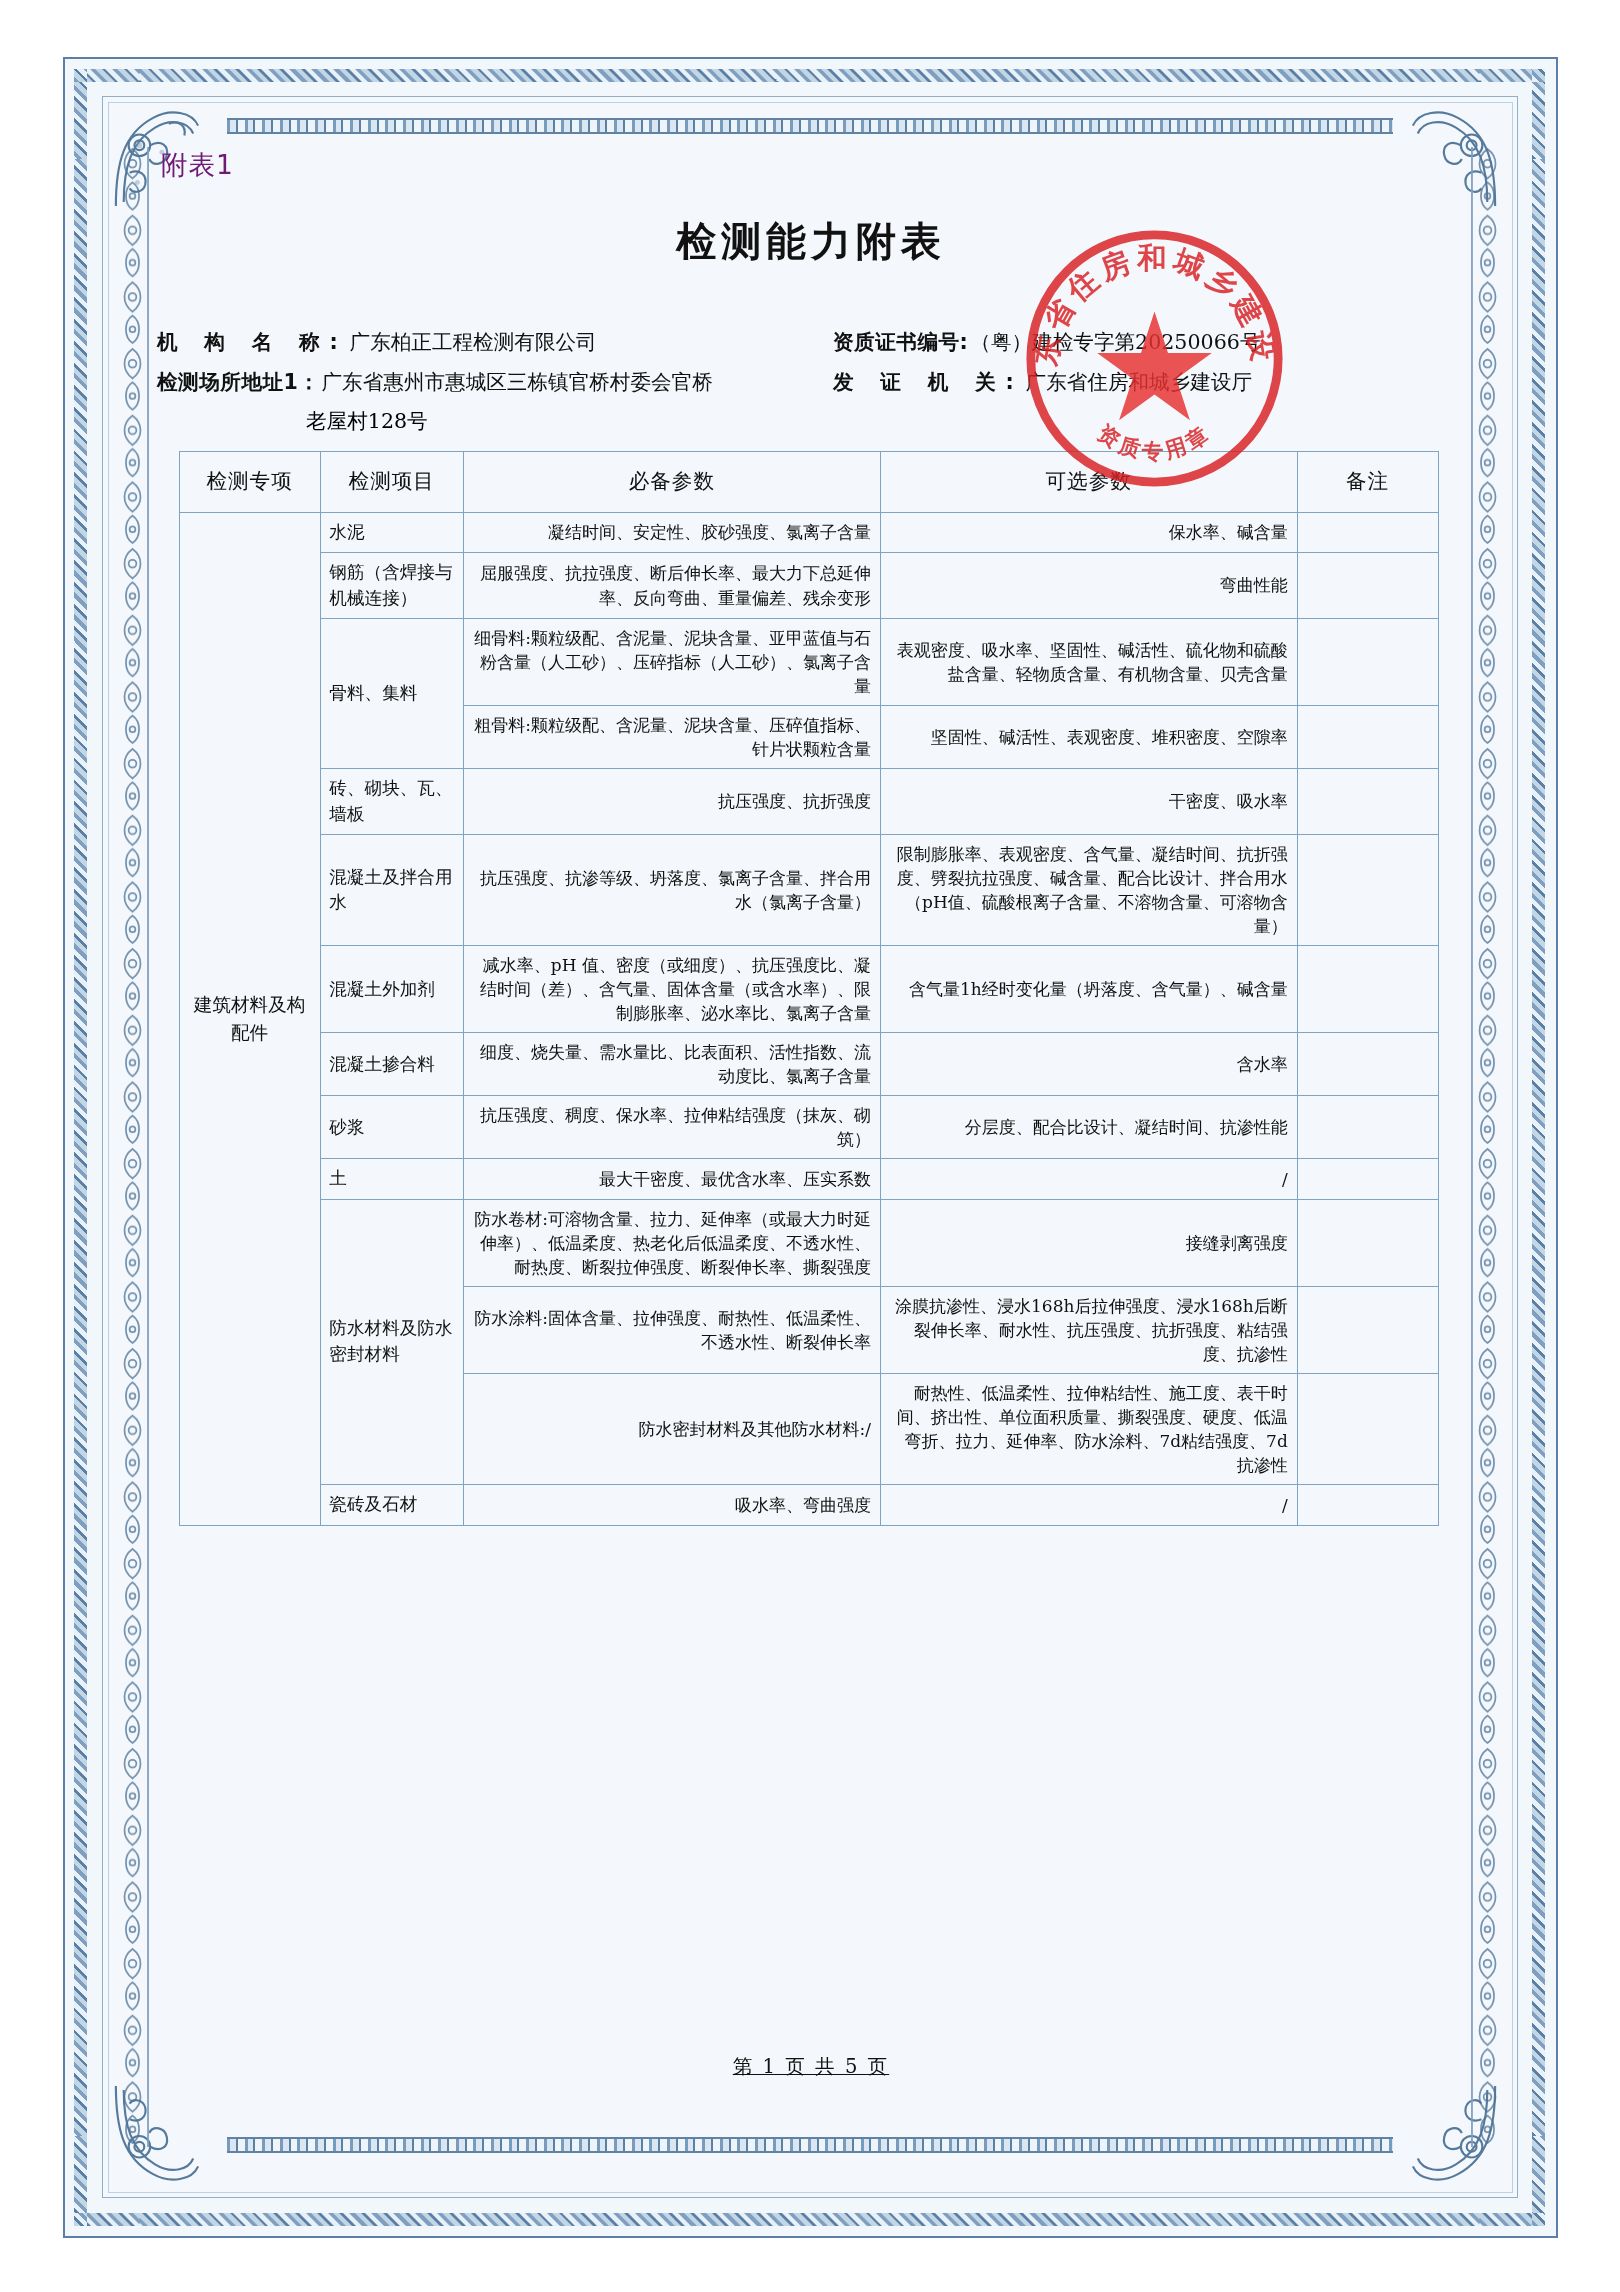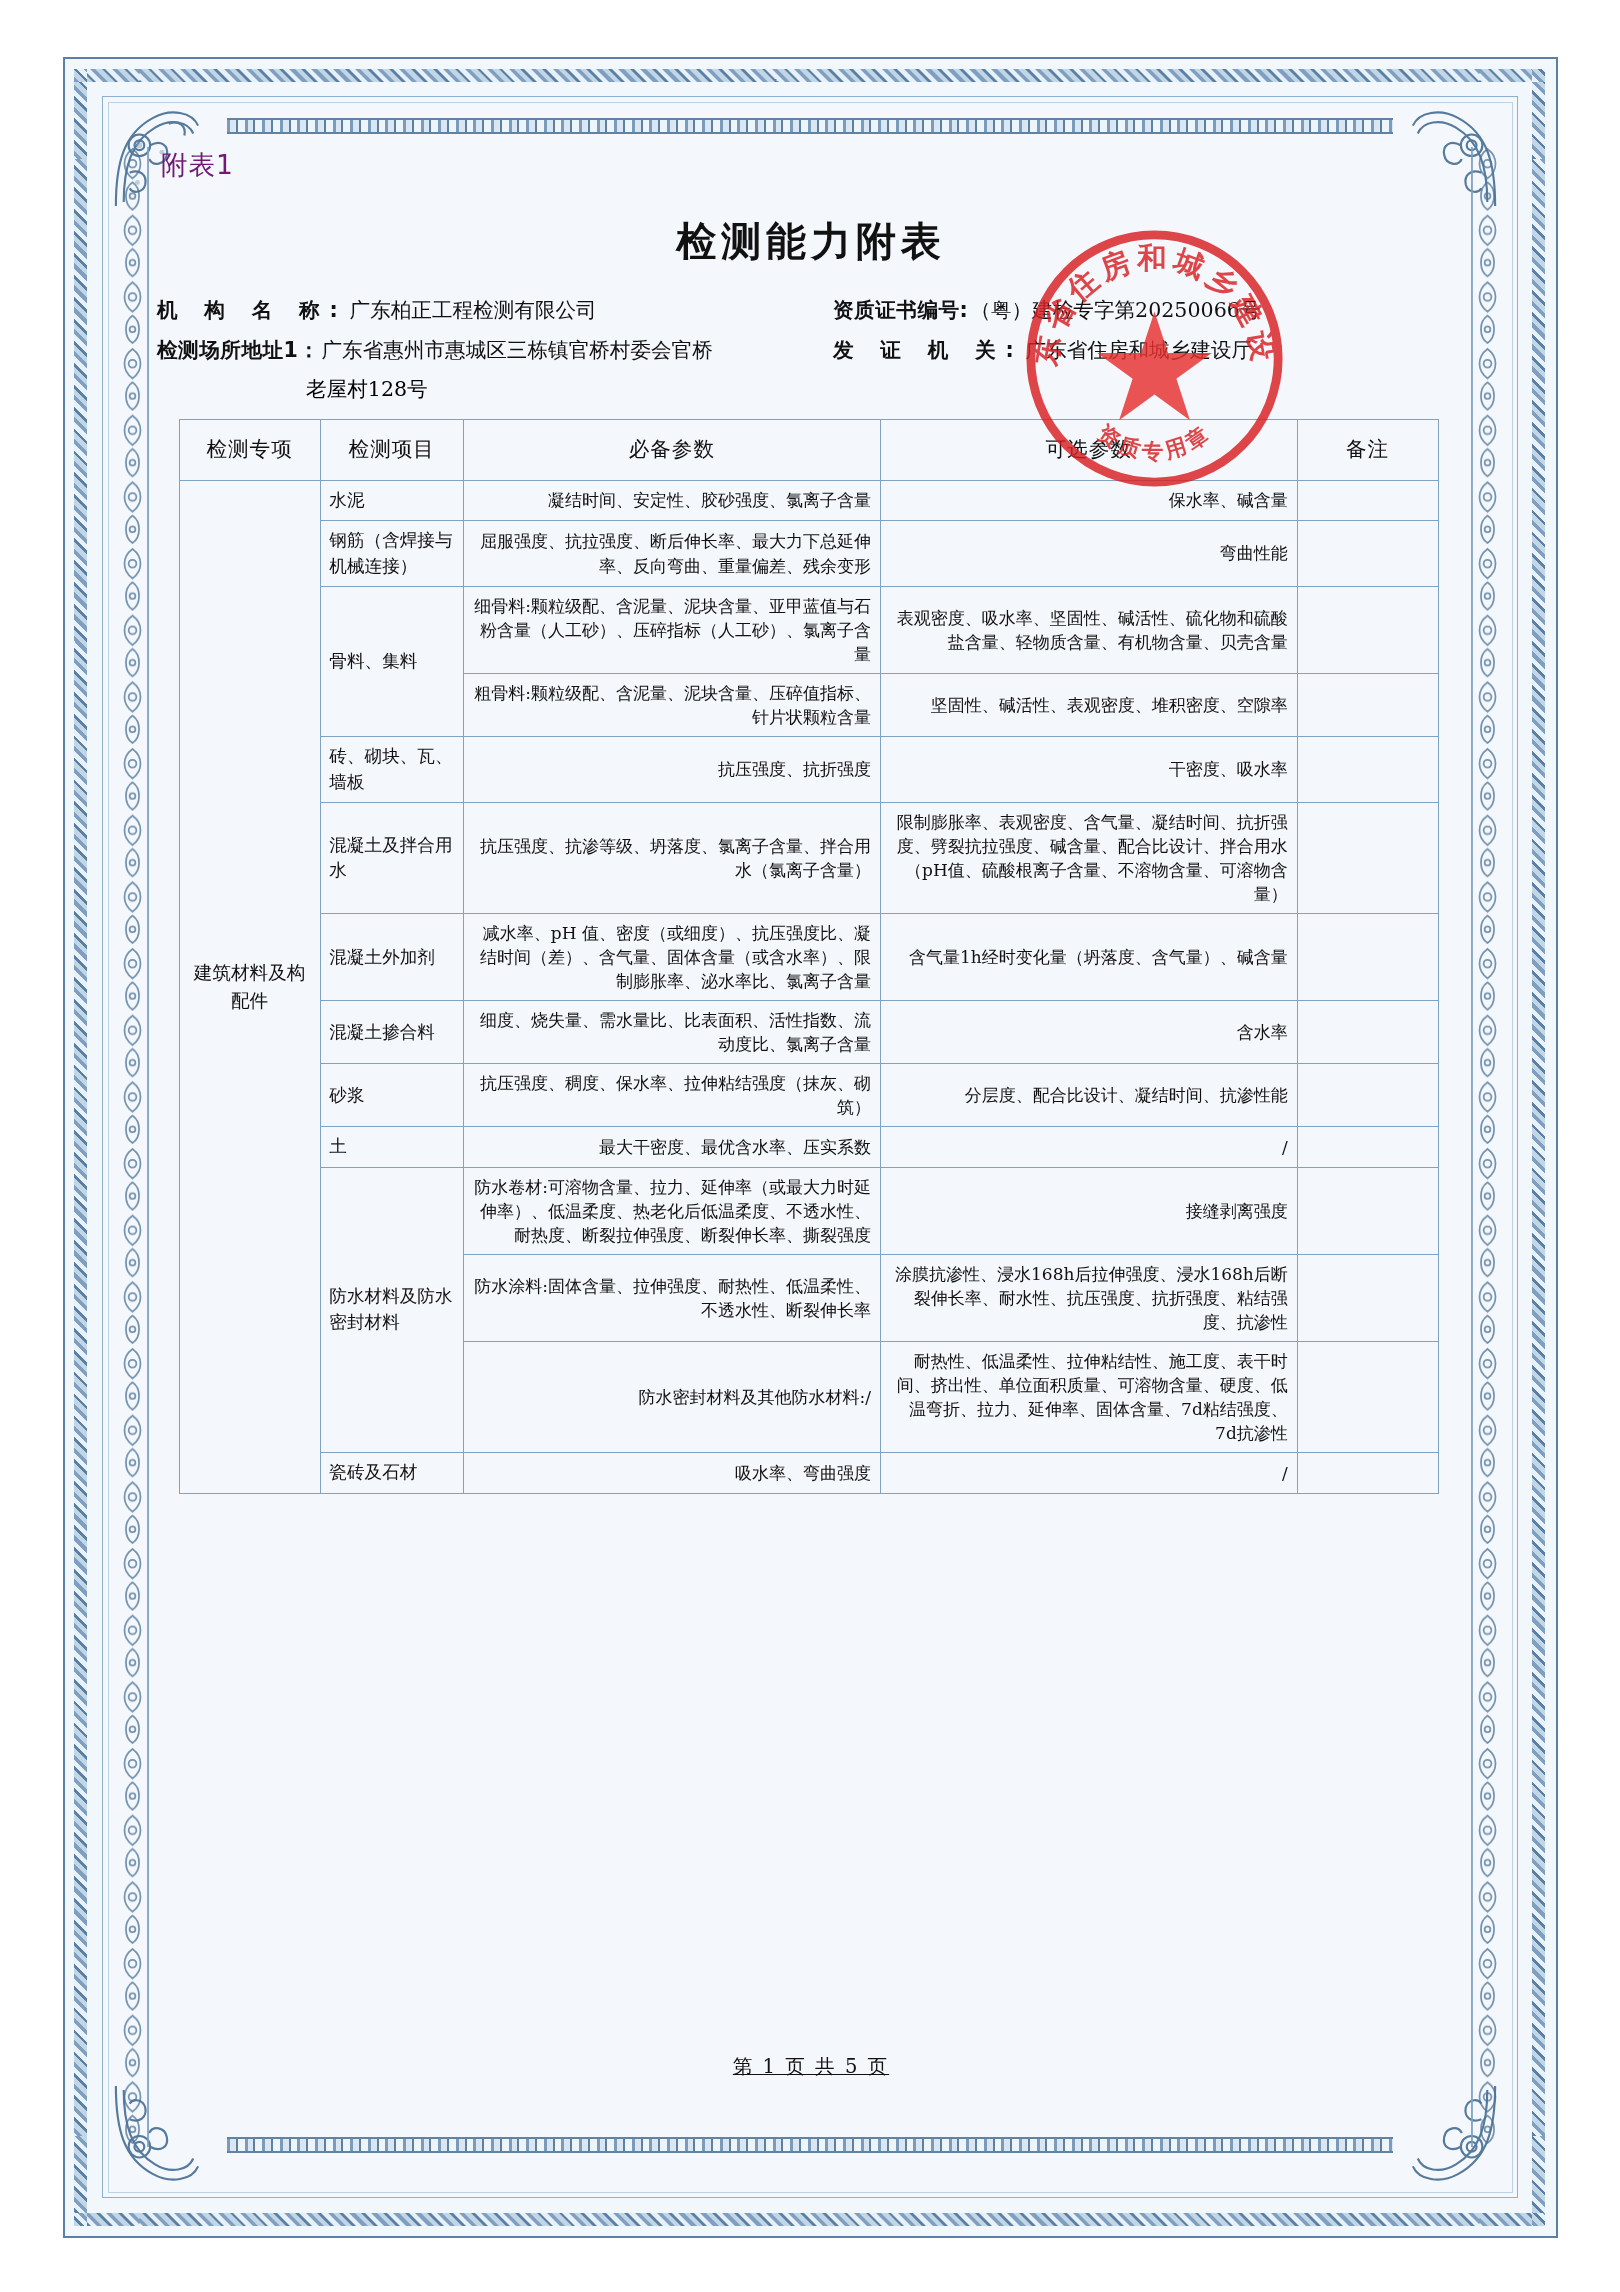--- a/index.html
+++ b/index.html
@@ -113,21 +113,21 @@
     text-align: center;
     font-size: 40px;
     font-weight: bold;
     letter-spacing: 4.9px;
     margin-top: 31px;
     color: #111;
     position: relative;
     z-index: 2;
   }
 
-  .info-block { margin-top: 27px; position: relative; }
+  .info-block { margin-top: 59px; position: relative; }
   .info-row {
     display: flex;
     width: 100%;
     margin-bottom: 9.8px;
     font-size: 20.6px;
     color: #111;
   }
   .info-cell {
     display: flex;
     align-items: flex-start;
@@ -435,21 +435,21 @@
             <td class="param-cell">接缝剥离强度</td>
             <td class="remark-cell"></td>
           </tr>
           <tr>
             <td class="param-cell">防水涂料:固体含量、拉伸强度、耐热性、低温柔性、不透水性、断裂伸长率</td>
             <td class="param-cell">涂膜抗渗性、浸水168h后拉伸强度、浸水168h后断裂伸长率、耐水性、抗压强度、抗折强度、粘结强度、抗渗性</td>
             <td class="remark-cell"></td>
           </tr>
           <tr>
             <td class="param-cell">防水密封材料及其他防水材料:/</td>
-            <td class="param-cell">耐热性、低温柔性、拉伸粘结性、施工度、表干时间、挤出性、单位面积质量、可溶物含量、硬度、低温弯折、拉力、延伸率、固体含量、7d粘结强度、7d抗渗性</td>
+            <td class="param-cell">耐热性、低温柔性、拉伸粘结性、施工度、表干时间、挤出性、单位面积质量、撕裂强度、硬度、低温弯折、拉力、延伸率、防水涂料、7d粘结强度、7d抗渗性</td>
             <td class="remark-cell"></td>
           </tr>
           <tr>
             <td class="item-cell">瓷砖及石材</td>
             <td class="param-cell">吸水率、弯曲强度</td>
             <td class="param-cell">/</td>
             <td class="remark-cell"></td>
           </tr>
         </tbody>
     </table>

